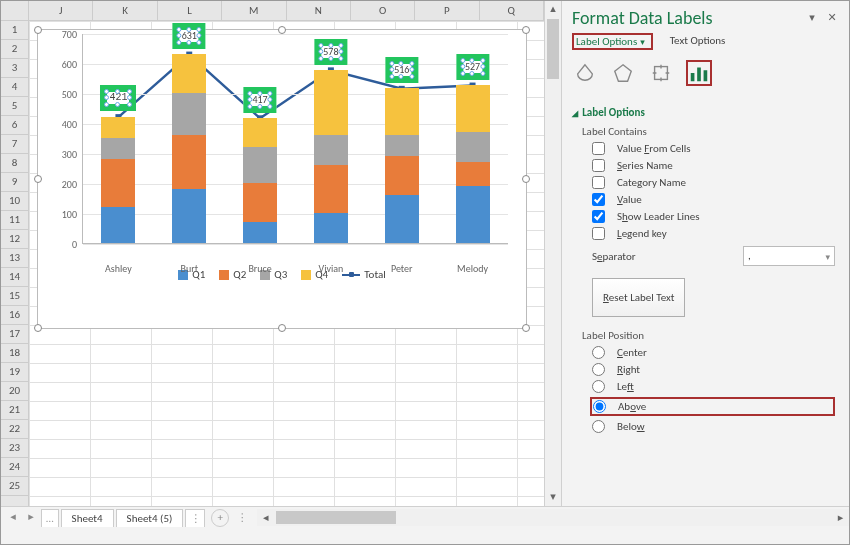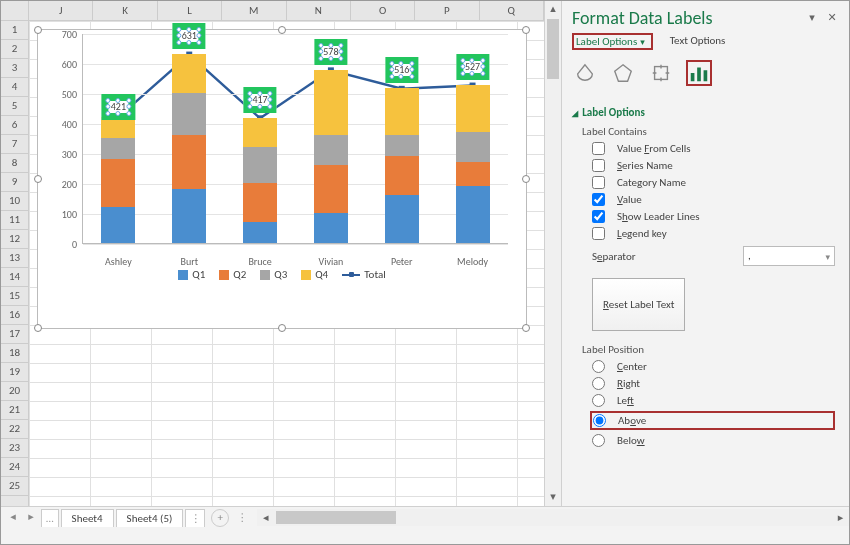--- a/index.html
+++ b/index.html
@@ -19,21 +19,21 @@
 .chart .h-tl{left:-4px;top:-4px}.chart .h-tr{right:-4px;top:-4px}.chart .h-bl{left:-4px;bottom:-4px}.chart .h-br{right:-4px;bottom:-4px}
 .chart .h-t{left:calc(50% - 4px);top:-4px}.chart .h-b{left:calc(50% - 4px);bottom:-4px}.chart .h-l{left:-4px;top:calc(50% - 4px)}.chart .h-r{right:-4px;top:calc(50% - 4px)}
 .chart-title{text-align:center;font-size:14px;color:#555;padding:6px 0 2px}
 .plot{position:relative;margin:4px 18px 0 44px;height:210px;border-left:1px solid #bbb;border-bottom:1px solid #bbb}
 .grid-y{position:absolute;left:0;right:0;border-top:1px solid #e4e4e4}
 .ylab{position:absolute;right:100%;margin-right:6px;transform:translateY(-50%);color:#666;font-size:10px}
 .cats{display:flex;position:absolute;inset:0}
 .cat{flex:1;position:relative}
 .stack{position:absolute;left:50%;transform:translateX(-50%);width:34px;bottom:0}
 .seg{width:100%}
-.xlab{position:absolute;top:100%;left:0;right:0;text-align:center;margin-top:12px;font-size:10px;color:#666}
+.xlab{position:absolute;top:100%;left:0;right:0;text-align:center;margin-top:19px;font-size:10px;color:#666}
 .line-layer{position:absolute;inset:0;overflow:visible}
 .pt{fill:#2e5c9a}
 .dlabel{position:absolute;transform:translate(-50%,-100%);background:#fff;border:1px solid #b0b0b0;font-size:10px;padding:0 2px;line-height:12px}
 .dlabel.sel{border:7px solid #22c55e}
 .dlabel .sh{position:absolute;width:5px;height:5px;background:#fff;border:1px solid #6aa7e8;border-radius:50%}
 .dlabel .sh1{left:-3px;top:-3px}.dlabel .sh2{right:-3px;top:-3px}.dlabel .sh3{left:-3px;bottom:-3px}.dlabel .sh4{right:-3px;bottom:-3px}
 .dlabel .sh5{left:calc(50% - 3px);top:-3px}.dlabel .sh6{left:calc(50% - 3px);bottom:-3px}.dlabel .sh7{left:-3px;top:calc(50% - 3px)}.dlabel .sh8{right:-3px;top:calc(50% - 3px)}
 .legend{display:flex;justify-content:center;gap:14px;margin-top:24px}
 .lg{display:flex;align-items:center;gap:4px;font-size:10px;color:#666}
 .sw{width:10px;height:10px}
@@ -57,21 +57,21 @@
 .sect{padding:4px 14px 4px 20px}
 .sect-hdr{color:#1a7a4a;font-weight:bold;font-size:11px;margin:6px 0 6px -10px}
 .sect-hdr::before{content:"◢";font-size:8px;margin-right:4px;color:#1a7a4a}
 .grp-label{color:#555;margin:6px 0 4px}
 .chk,.rad{display:flex;align-items:center;gap:12px;margin:4px 0 4px 10px;cursor:pointer}
 .chk input,.rad input{margin:0}
 .underline{text-decoration:underline}
 .sep-row{display:flex;align-items:center;gap:10px;margin:6px 0 6px 10px}
 .sep-sel{flex:1;max-width:92px;height:20px;border:1px solid #bbb;background:#fff;padding:0 4px;line-height:18px;position:relative;cursor:pointer}
 .sep-sel::after{content:"▾";position:absolute;right:4px;top:1px;color:#888;font-size:9px}
-.btn{border:1px solid #adadad;background:linear-gradient(#fff,#f0f0f0);padding:19px 10px;margin:6px 0 6px 10px;cursor:pointer;display:inline-block}
+.btn{border:1px solid #adadad;background:linear-gradient(#fff,#f0f0f0);padding:12px 10px;margin:6px 0 6px 10px;cursor:pointer;display:inline-block}
 .rad.hl{border:2px solid #a83030;padding:1px 4px 1px 1px;margin-left:8px}
 .bottom{height:38px;border-top:1px solid #d0d0d0;background:#f3f3f3;display:flex;flex-direction:column}
 .hscroll{height:17px;display:flex;align-items:center;background:#f0f0f0}
 .hscroll .track{flex:1;height:17px;position:relative;margin:0 2px}
 .hscroll .thumb{position:absolute;left:0;width:120px;top:2px;bottom:2px;background:#c8c8c8}
 .hscroll .arrow{width:17px;text-align:center;color:#666;cursor:pointer}
 .tabsrow{height:21px;display:flex;align-items:center;padding-left:4px;gap:2px}
 .navbtn{width:16px;height:16px;text-align:center;line-height:14px;color:#888;cursor:pointer}
 .sheettab{padding:2px 10px;background:#fff;border:1px solid #ccc;border-bottom:none;font-size:11px;cursor:pointer}
 .sheettab.dim{color:#999;max-width:20px;overflow:hidden;padding:2px 4px}
@@ -209,21 +209,21 @@
                 <div class="cat">
                   <div class="stack">
                     <div class="seg" style="background: rgb(246, 194, 62); height: 47.1px;"></div>
                     <div class="seg" style="background: rgb(166, 166, 166); height: 30px;"></div>
                     <div class="seg" style="background: rgb(232, 124, 58); height: 24px;"></div>
                     <div class="seg" style="background: rgb(74, 142, 207); height: 57px;"></div>
                   </div>
                   <div class="xlab">Melody</div>
                 </div>
               </div>
-              <div class="dlabel sel" style="left: 8.33333%; top: 86px;">421<div class="sh sh1"></div><div class="sh sh2"></div><div class="sh sh3"></div><div class="sh sh4"></div><div class="sh sh5"></div><div class="sh sh6"></div><div class="sh sh7"></div><div class="sh sh8"></div></div>
+              <div class="dlabel sel" style="left: 8.33333%; top: 77px; font-family: Liberation Mono, monospace;">421<div class="sh sh1"></div><div class="sh sh2"></div><div class="sh sh3"></div><div class="sh sh4"></div><div class="sh sh5"></div><div class="sh sh6"></div><div class="sh sh7"></div><div class="sh sh8"></div></div>
               <div class="dlabel sel" style="left: 25%; top: 14.7px;">631<div class="sh sh1"></div><div class="sh sh2"></div><div class="sh sh3"></div><div class="sh sh4"></div><div class="sh sh5"></div><div class="sh sh6"></div><div class="sh sh7"></div><div class="sh sh8"></div></div>
               <div class="dlabel sel" style="left: 41.6667%; top: 78.9px;">417<div class="sh sh1"></div><div class="sh sh2"></div><div class="sh sh3"></div><div class="sh sh4"></div><div class="sh sh5"></div><div class="sh sh6"></div><div class="sh sh7"></div><div class="sh sh8"></div></div>
               <div class="dlabel sel" style="left: 58.3333%; top: 30.6px;">578<div class="sh sh1"></div><div class="sh sh2"></div><div class="sh sh3"></div><div class="sh sh4"></div><div class="sh sh5"></div><div class="sh sh6"></div><div class="sh sh7"></div><div class="sh sh8"></div></div>
               <div class="dlabel sel" style="left: 75%; top: 49.2px;">516<div class="sh sh1"></div><div class="sh sh2"></div><div class="sh sh3"></div><div class="sh sh4"></div><div class="sh sh5"></div><div class="sh sh6"></div><div class="sh sh7"></div><div class="sh sh8"></div></div>
               <div class="dlabel sel" style="left: 91.6667%; top: 45.9px;">527<div class="sh sh1"></div><div class="sh sh2"></div><div class="sh sh3"></div><div class="sh sh4"></div><div class="sh sh5"></div><div class="sh sh6"></div><div class="sh sh7"></div><div class="sh sh8"></div></div>
             </div>
          <div class="legend" id="legend">
               <div class="lg">
                 <span class="sw" style="background:#4a8ecf"></span>
                 <span>Q1</span>

